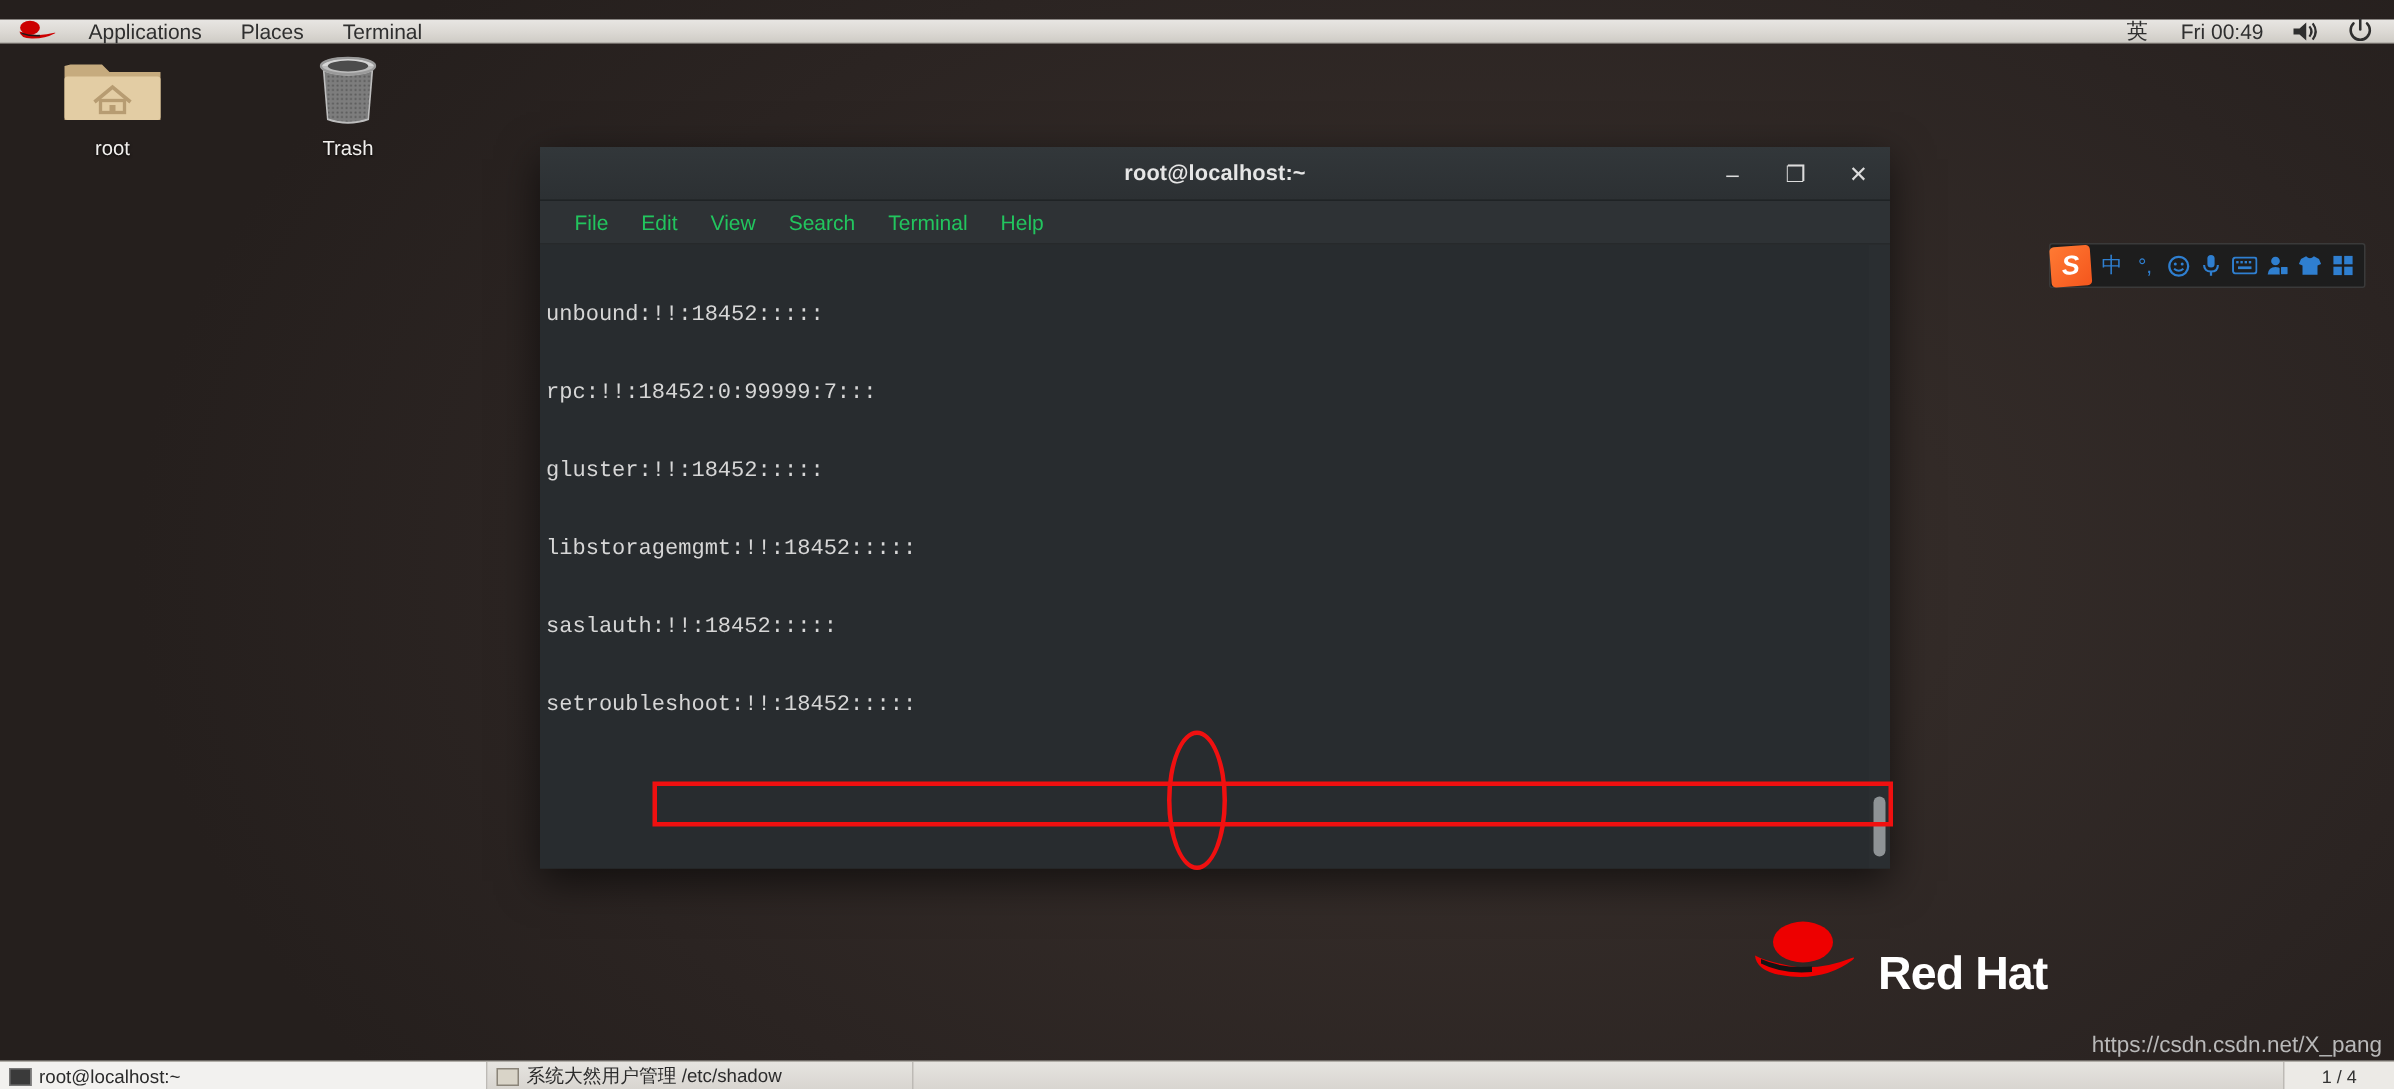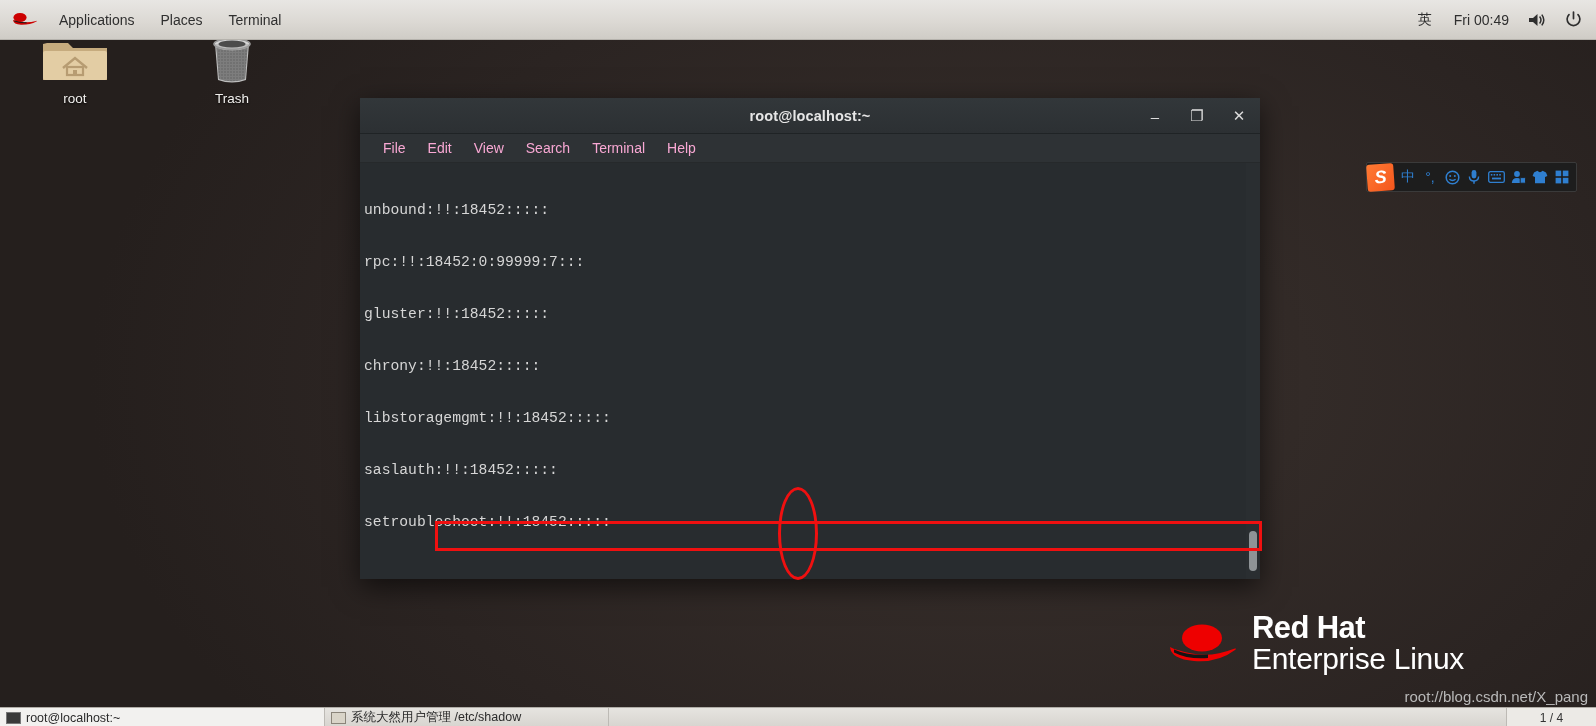--- a/index.html
+++ b/index.html
@@ -19,23 +19,23 @@
     top: 0; left: 0;
     width: 1596px;
     height: 726px;
     background:
       radial-gradient(ellipse 900px 600px at 62% 52%, #3a302d 0%, #332b28 35%, #2b2422 72%, #251f1d 100%);
   }
 
   
   #top-panel {
     position: absolute;
-    top: 0; left: 0;
+    top: 13px; left: 0;
     width: 1596px;
-    height: 40px;
+    height: 16px;
     background: linear-gradient(to bottom, #e8e6e3 0%, #dcd9d4 55%, #cfccc6 100%);
     border-bottom: 1px solid #b5b2ac;
     display: flex;
     align-items: center;
     font-size: 14px;
     color: #2e2e2e;
     z-index: 40;
   }
   .panel-left { display: flex; align-items: center; height: 100%; }
   .panel-right { display: flex; align-items: center; height: 100%; margin-left: auto; }
@@ -133,21 +133,21 @@
     height: 29px;
     background: #2e3235;
     display: flex;
     align-items: center;
     padding-left: 12px;
     flex: none;
     border-bottom: 1px solid #26292b;
   }
   .menu-item {
     font-size: 14px;
-    color: #f9a8d4;
+    color: #22c55e;
     padding: 0 11px;
     height: 100%;
     display: flex;
     align-items: center;
   }
 
   #terminal-body {
     flex: 1;
     background: #282c2f;
     position: relative;
@@ -304,21 +304,21 @@
   .task-mini-icon {
     width: 15px; height: 12px;
     margin-right: 5px;
     flex: none;
     background: #3a3a3a;
     border: 1px solid #777;
   }
   .task-mini-icon.kb { background: #d9d4c8; border: 1px solid #8a8479; }
   #task-pager {
     margin-left: auto;
-    width: 90px;
+    width: 74px;
     height: 19px;
     background: #eceae6;
     border-left: 1px solid #bdbab5;
     display: flex;
     align-items: center;
     justify-content: center;
     font-size: 12px;
     color: #333;
   }
 </style>
@@ -411,21 +411,20 @@
     <div class="menu-item">Search</div>
     <div class="menu-item">Terminal</div>
     <div class="menu-item">Help</div>
   </div>
 
   <div id="terminal-body">
     <div id="terminal-text">
       <div class="term-line">unbound:!!:18452:::::</div>
       <div class="term-line">rpc:!!:18452:0:99999:7:::</div>
       <div class="term-line">gluster:!!:18452:::::</div>
-      <div class="term-line">chrony:!!:18452:::::</div>
       <div class="term-line">libstoragemgmt:!!:18452:::::</div>
       <div class="term-line">saslauth:!!:18452:::::</div>
       <div class="term-line">setroubleshoot:!!:18452:::::</div>
       
       
       
       
       
       
       
@@ -502,25 +501,24 @@
 <div id="rhel-brand">
   <div>
     <svg width="70" height="48" viewBox="0 0 70 48">
       <ellipse cx="34" cy="16" rx="20" ry="13.6" fill="#ee0000"></ellipse>
       <path d="M2 25 Q3 37 26 39 Q50 41 67 28 Q69.6 25.6 66 26.8 Q44 35.6 24 31.6 Q8 28.4 2 25 Z" fill="#ee0000"></path>
       <path d="M6 27.4 Q21 34 40 32.4 L40 36 Q20 37.6 6 30.4 Z" fill="#141414"></path>
     </svg>
   </div>
   <div id="rhel-brand-text">
     <div id="rhel-line1">Red Hat</div>
-    <div id="rhel-line2">Enterprise Linux</div>
-  </div>
-</div>
-
-<div id="watermark">root://blog.csdn.net/X_pang</div>
+  </div>
+</div>
+
+<div id="watermark">https://csdn.csdn.net/X_pang</div>
 
 <div id="bottom-taskbar">
   <div class="task-btn" id="task-term">
     <span class="task-mini-icon"></span>
     <span>root@localhost:~</span>
   </div>
   <div class="task-btn" id="task-other">
     <span class="task-mini-icon kb"></span>
     <span>系统大然用户管理 /etc/shadow</span>
   </div>

